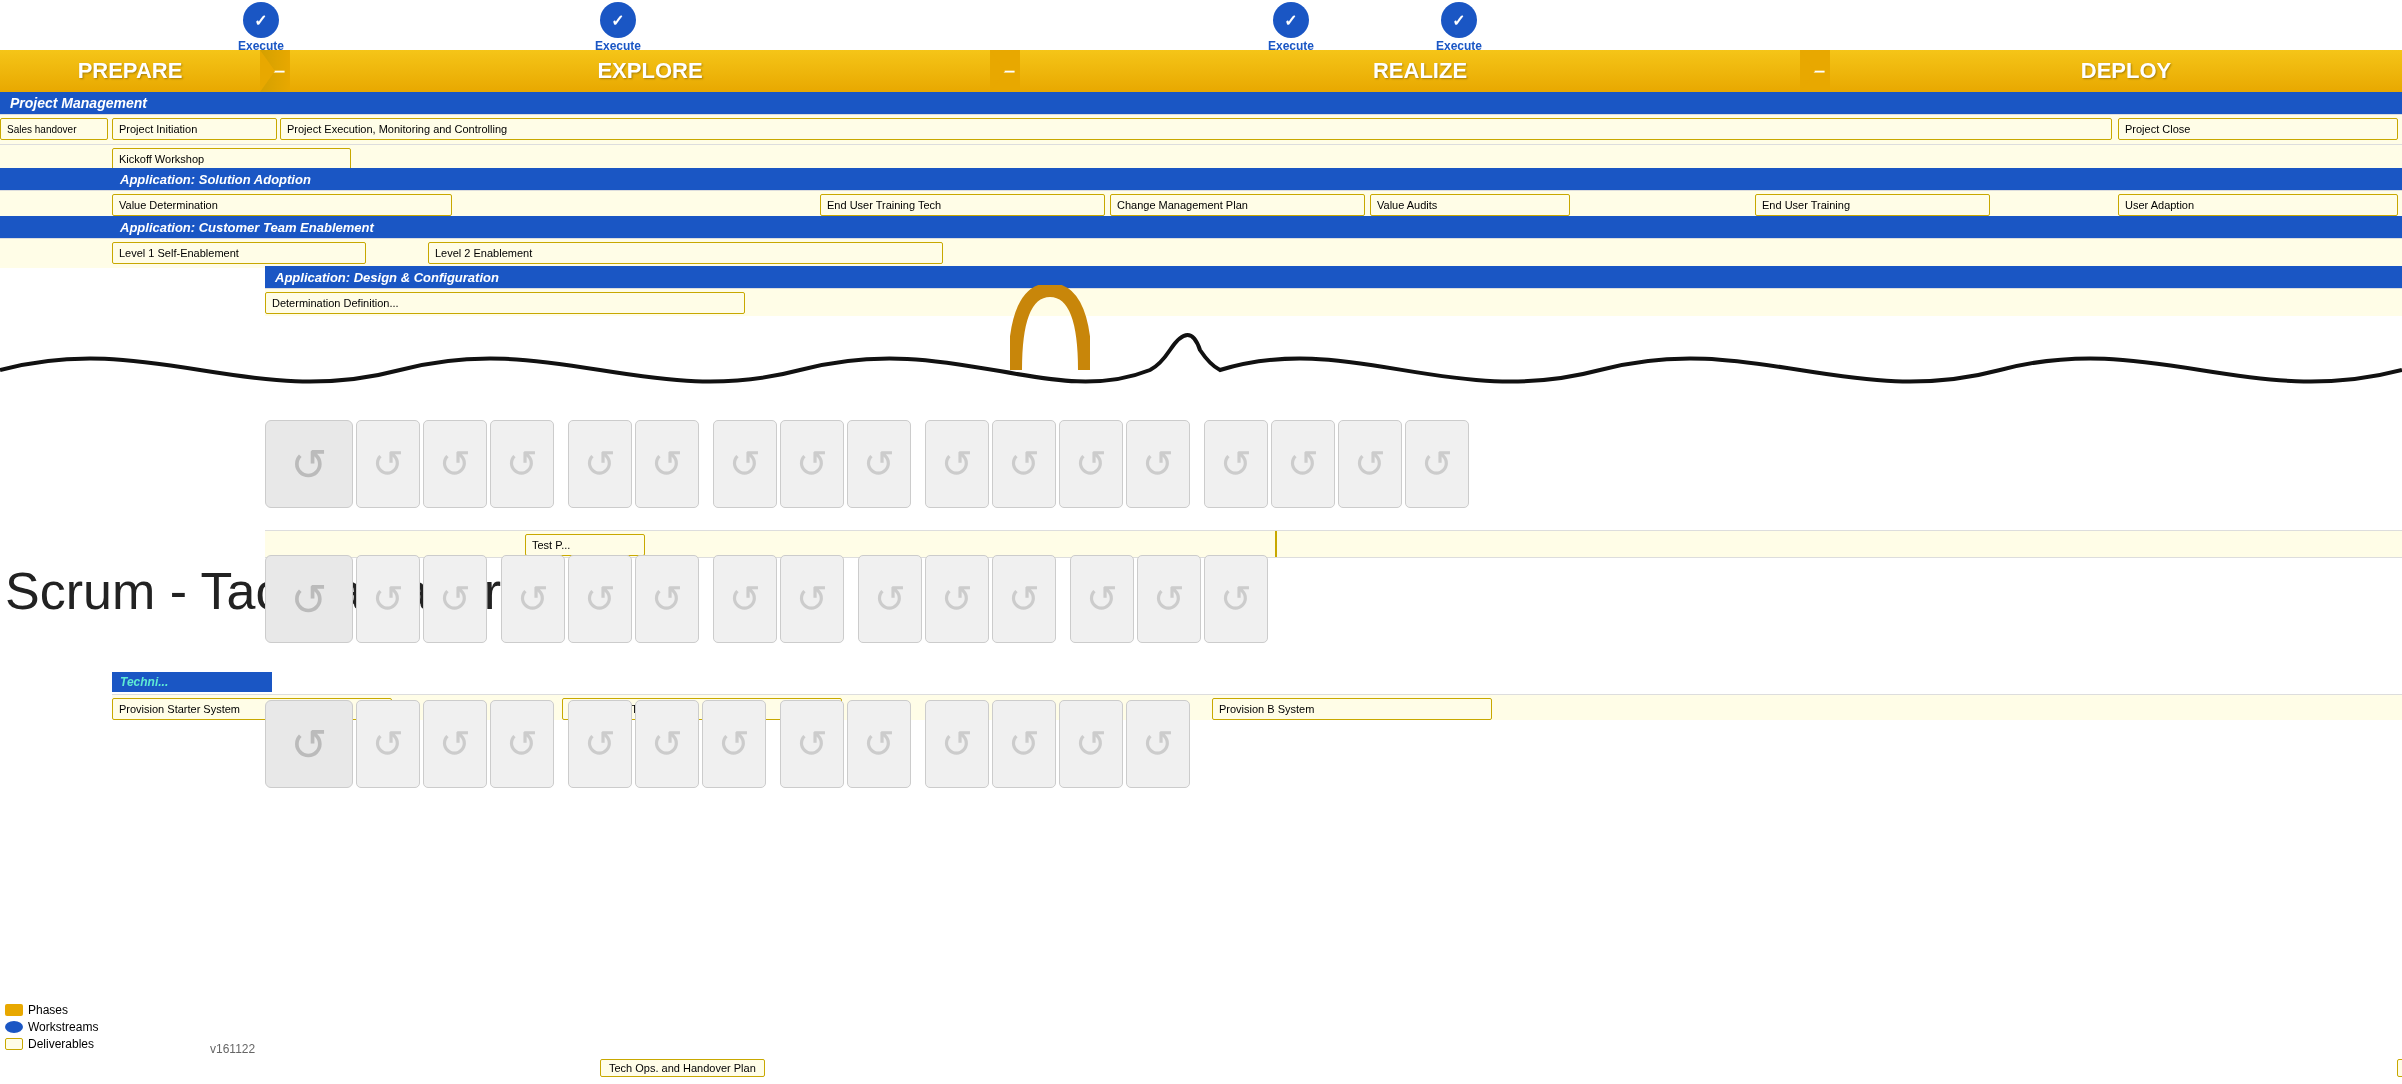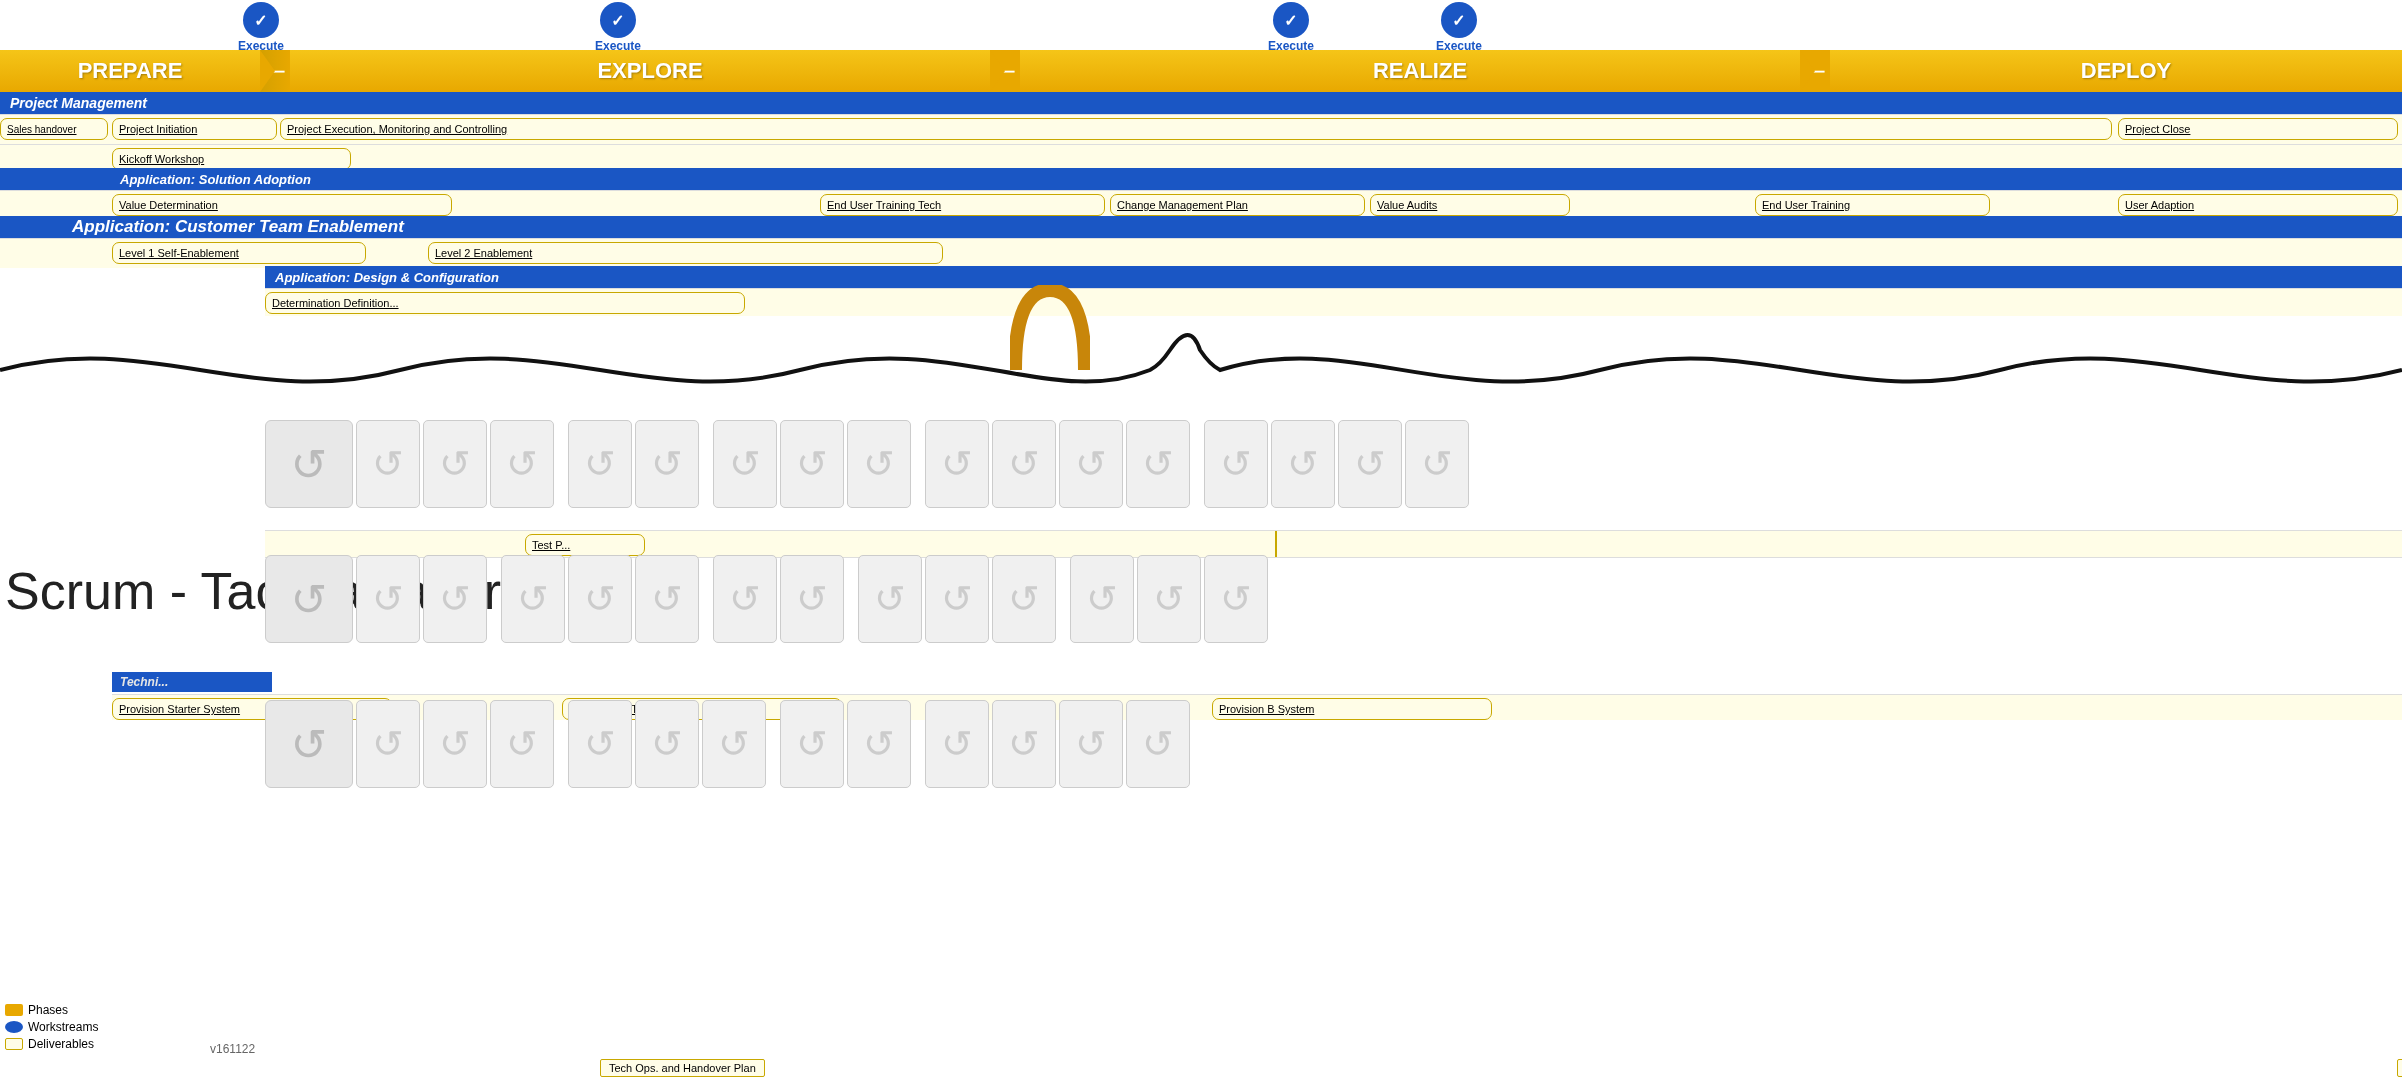--- a/index.html
+++ b/index.html
@@ -92,22 +92,21 @@
       position: absolute;
       background: #fffde7;
       border: 1px solid #c8a800;
       font-size: 11px;
       padding: 2px 6px;
       white-space: nowrap;
       height: 22px;
       top: 3px;
       display: flex;
       align-items: center;
-      border-radius: 7px;
-      text-decoration: underline;
+      border-radius: 2px;
     }
 
     
     .wave-svg {
       position: absolute;
       top: 310px;
       left: 0;
       width: 100%;
       pointer-events: none;
     }
@@ -261,21 +260,21 @@
     <div class="deliverable-box" style="left:1110px; width:255px;">Change Management Plan</div>
     <div class="deliverable-box" style="left:1370px; width:200px;">Value Audits</div>
     <div class="deliverable-box" style="left:1755px; width:235px;">End User Training</div>
     <div class="deliverable-box" style="left:2118px; width:280px;">User Adaption</div>
   </div>
 </div>
 
 <div style="position:absolute; top:218px; left:112px; width:840px; height:20px; background:linear-gradient(to right, #3a7bd5, #1a56c4); border-radius:0 8px 8px 0;"></div>
 
 <div style="position:absolute; top:216px; left:0; right:0;">
-  <div style="background:#1a56c4; color:white; font-style:italic; font-weight:bold; font-size:17px; padding:3px 10px 3px 72px; height:22px; display:flex; align-items:center;">
+  <div style="background:#1a56c4; color:white; font-style:italic; font-weight:bold; font-size:13px; padding:3px 10px 3px 120px; height:22px; display:flex; align-items:center;">
     <em>Application: Customer Team Enablement</em>
   </div>
   <div class="swimlane-row" style="height:30px;">
     <div class="deliverable-box" style="left:112px; width:254px;">Level 1 Self-Enablement</div>
     <div class="deliverable-box" style="left:428px; width:515px;">Level 2 Enablement</div>
   </div>
 </div>
 
 <div style="position:absolute; top:268px; left:265px; width:825px; height:20px; background:linear-gradient(to right, #3a7bd5, #1a56c4); border-radius:0 8px 8px 0;"></div>
 
@@ -351,21 +350,21 @@
     <div style="width:64px; height:88px; background:#f0f0f0; border-radius:5px; border:1px solid #ccc; display:flex; align-items:center; justify-content:center; color:#ccc; font-size:38px;">↺</div>
     <div style="width:64px; height:88px; background:#f0f0f0; border-radius:5px; border:1px solid #ccc; display:flex; align-items:center; justify-content:center; color:#ccc; font-size:38px;">↺</div>
     <div style="width:8px;"></div>
     <div style="width:64px; height:88px; background:#f0f0f0; border-radius:5px; border:1px solid #ccc; display:flex; align-items:center; justify-content:center; color:#ccc; font-size:38px;">↺</div>
     <div style="width:64px; height:88px; background:#f0f0f0; border-radius:5px; border:1px solid #ccc; display:flex; align-items:center; justify-content:center; color:#ccc; font-size:38px;">↺</div>
     <div style="width:64px; height:88px; background:#f0f0f0; border-radius:5px; border:1px solid #ccc; display:flex; align-items:center; justify-content:center; color:#ccc; font-size:38px;">↺</div>
   </div>
 </div>
 
 <div style="position:absolute; top:672px; left:112px; right:0;">
-  <div style="position:absolute; left:0; top:0; background:#1a56c4; color:#e5e5e5; font-style:italic; font-weight:bold; font-size:12px; padding:2px 8px; height:20px; display:flex; align-items:center; width:160px;">
+  <div style="position:absolute; left:0; top:0; background:#1a56c4; color:#5eead4; font-style:italic; font-weight:bold; font-size:12px; padding:2px 8px; height:20px; display:flex; align-items:center; width:160px;">
     <em>Techni...</em>
   </div>
   <div style="position:absolute; left:0; top:22px; height:26px; width:100%; background:#fffde7; border-top:1px solid #ddd;">
     <div class="deliverable-box" style="left:0px; width:280px;">Provision Starter System</div>
     <div class="deliverable-box" style="left:450px; width:280px;">Provision LCT System</div>
     <div class="deliverable-box" style="left:1100px; width:280px;">Provision B System</div>
   </div>
 </div>
 
 <div style="position:absolute; top:700px; left:265px; display:flex; gap:3px;">

